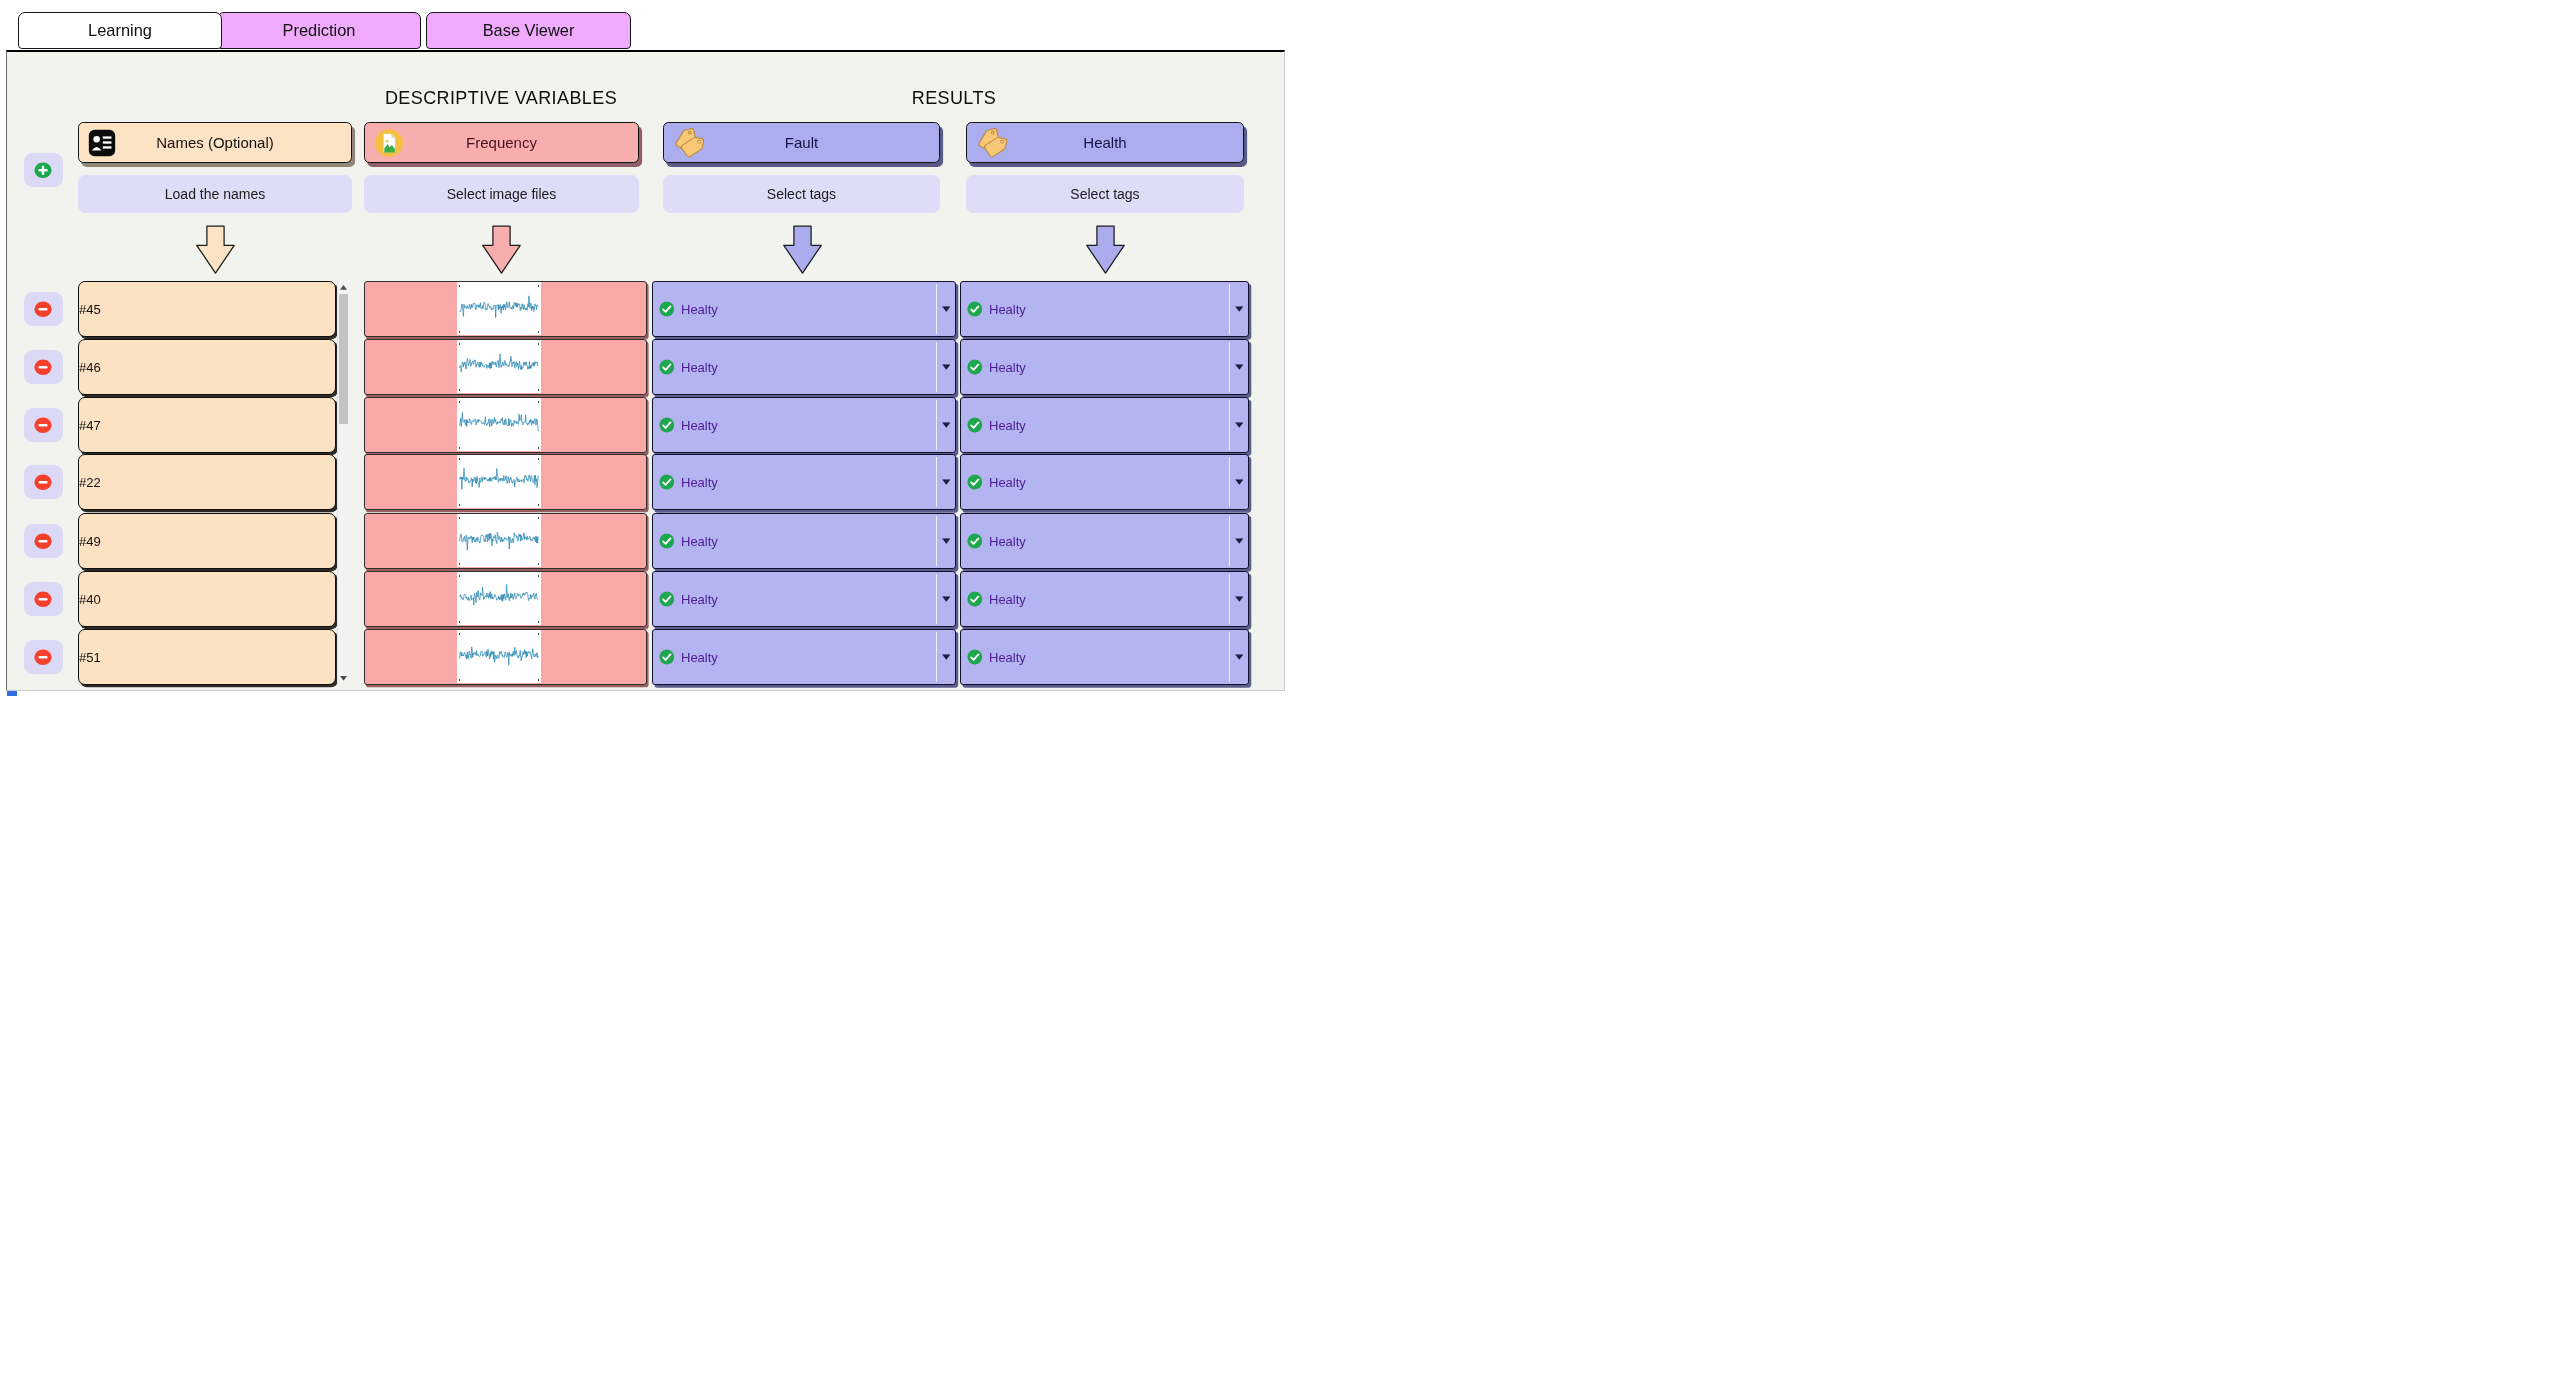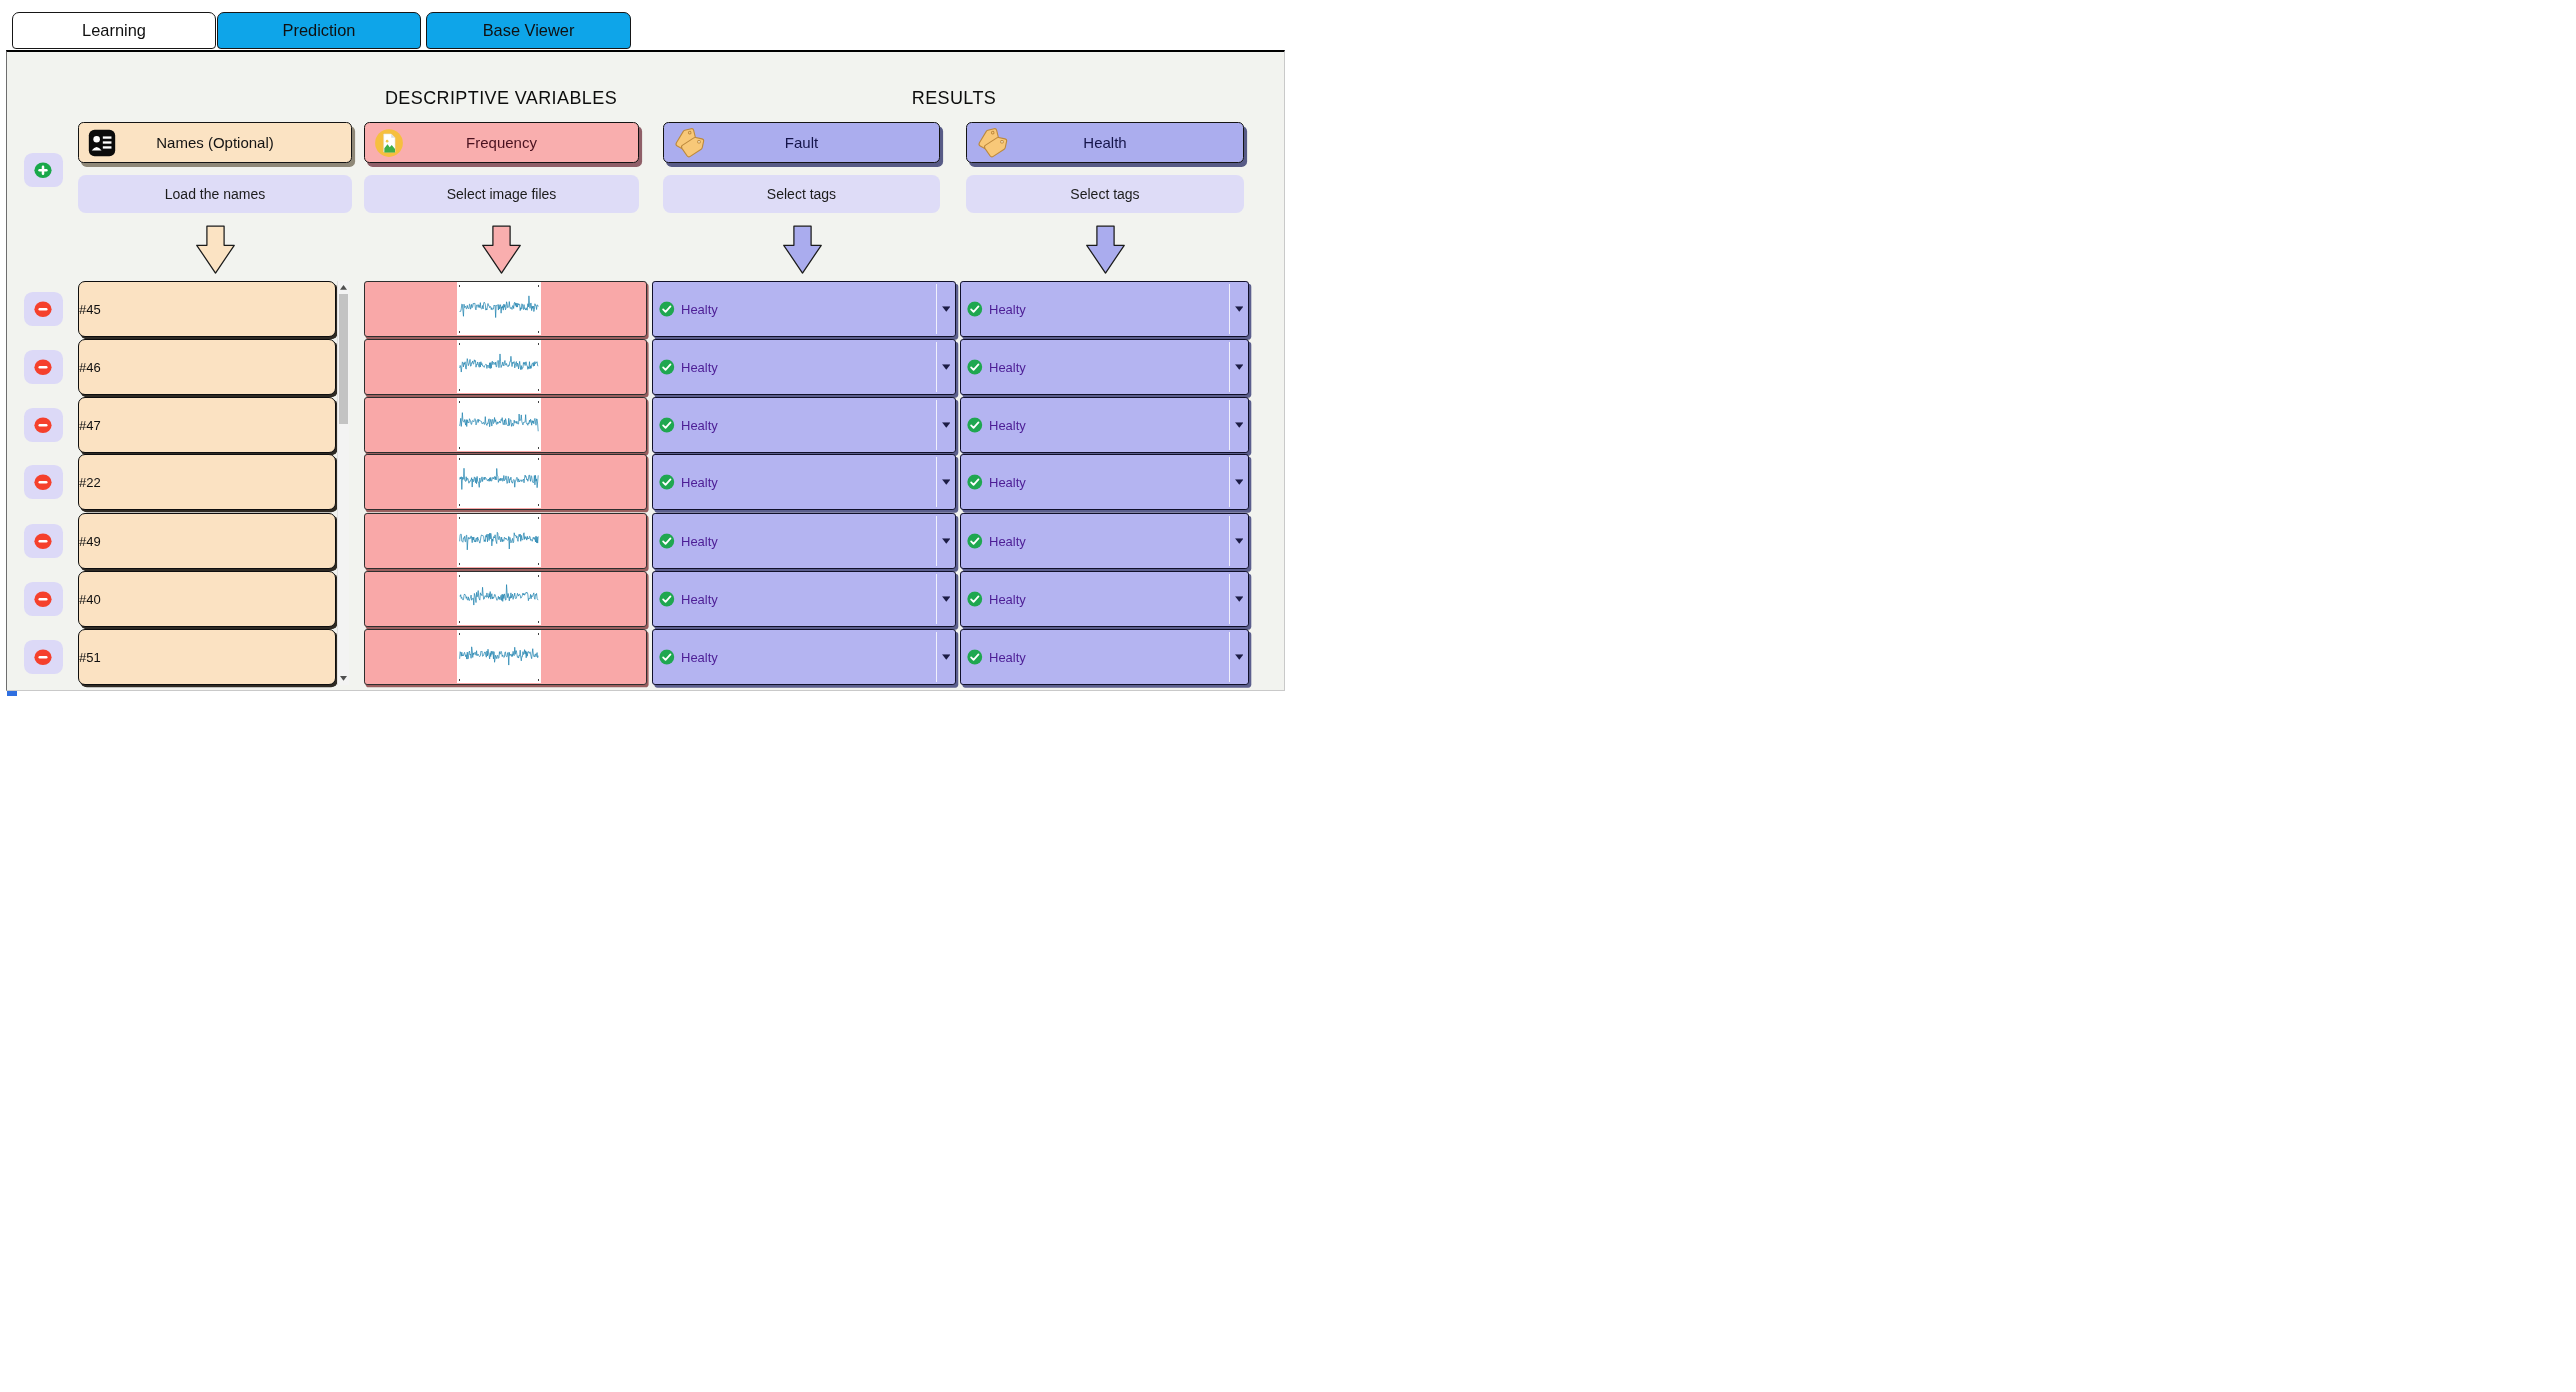--- a/index.html
+++ b/index.html
@@ -1,24 +1,24 @@
 <!DOCTYPE html>
 <html style="font-size:12.5px"><head>
 <meta charset="utf-8">
 <style>
   html,body{margin:0;padding:0;background:#ffffff;}
   body{font-family:"Liberation Sans","DejaVu Sans",sans-serif;-webkit-font-smoothing:antialiased;}
   .stage{position:relative;width:1288px;height:696px;background:#ffffff;overflow:hidden;}
 
   
   .tab{position:absolute;top:11.7px;height:35px;border:1.6px solid #161616;border-radius:7px 7px 3.9px 3.9px;
-       background:#0ea5e9;display:flex;align-items:center;justify-content:center;
+       background:#f0abfc;display:flex;align-items:center;justify-content:center;
        font-size:16.4px;color:#101010;cursor:pointer;box-sizing:content-box;z-index:2;}
   .tab.active{background:#ffffff;z-index:3;}
-  .tab-learning{left:12px;width:202px;}
+  .tab-learning{left:18px;width:202px;}
   .tab-prediction{left:217px;width:202px;}
   .tab-baseviewer{left:426px;width:203px;}
 
   
   .panel{position:absolute;left:6.3px;top:50px;width:1277px;height:638px;background:#f2f3ef;
          border-top:2.3px solid #000;border-left:1.6px solid #6e6e6e;
          border-right:0.8px solid #c9c9c9;border-bottom:0.8px solid #c9c9c9;}
 
   .sec-h{position:absolute;top:64px;font-size:18px;color:#0d0d0d;letter-spacing:0.4px;z-index:4;text-align:center;margin-top:24px;}
   .sec-desc{left:235px;width:532px;}

